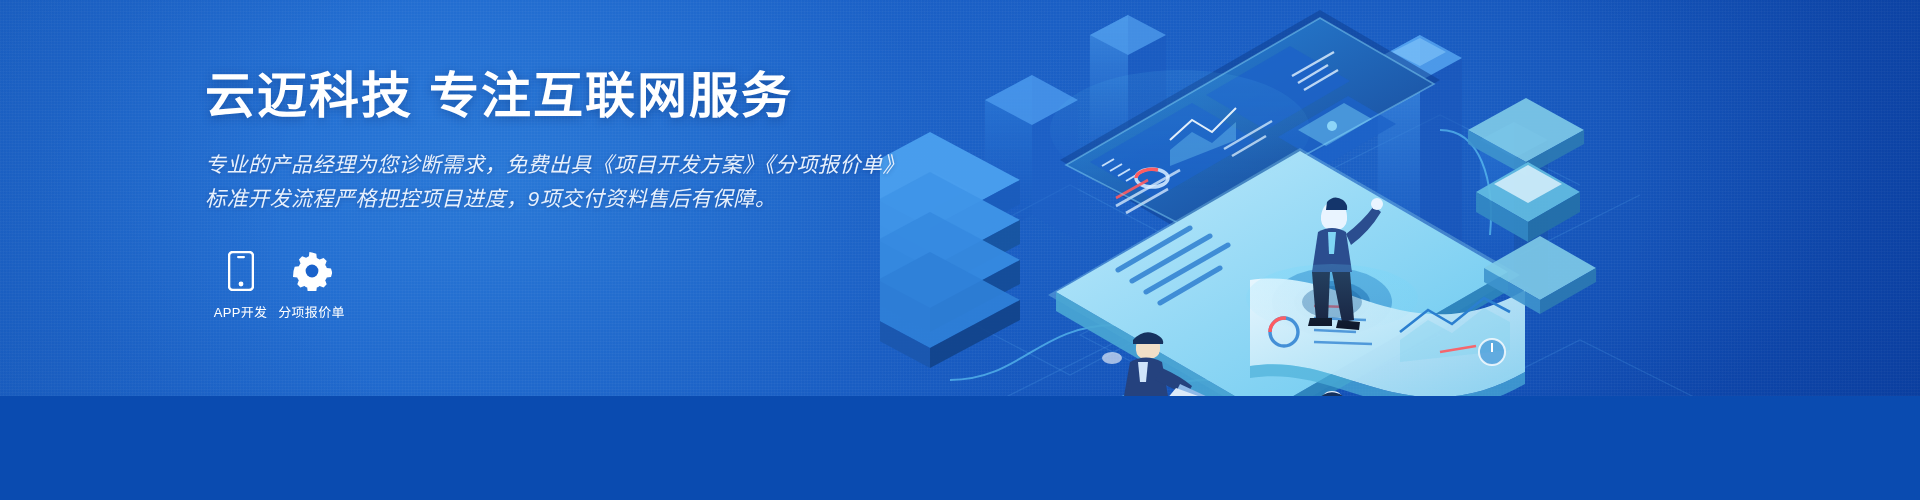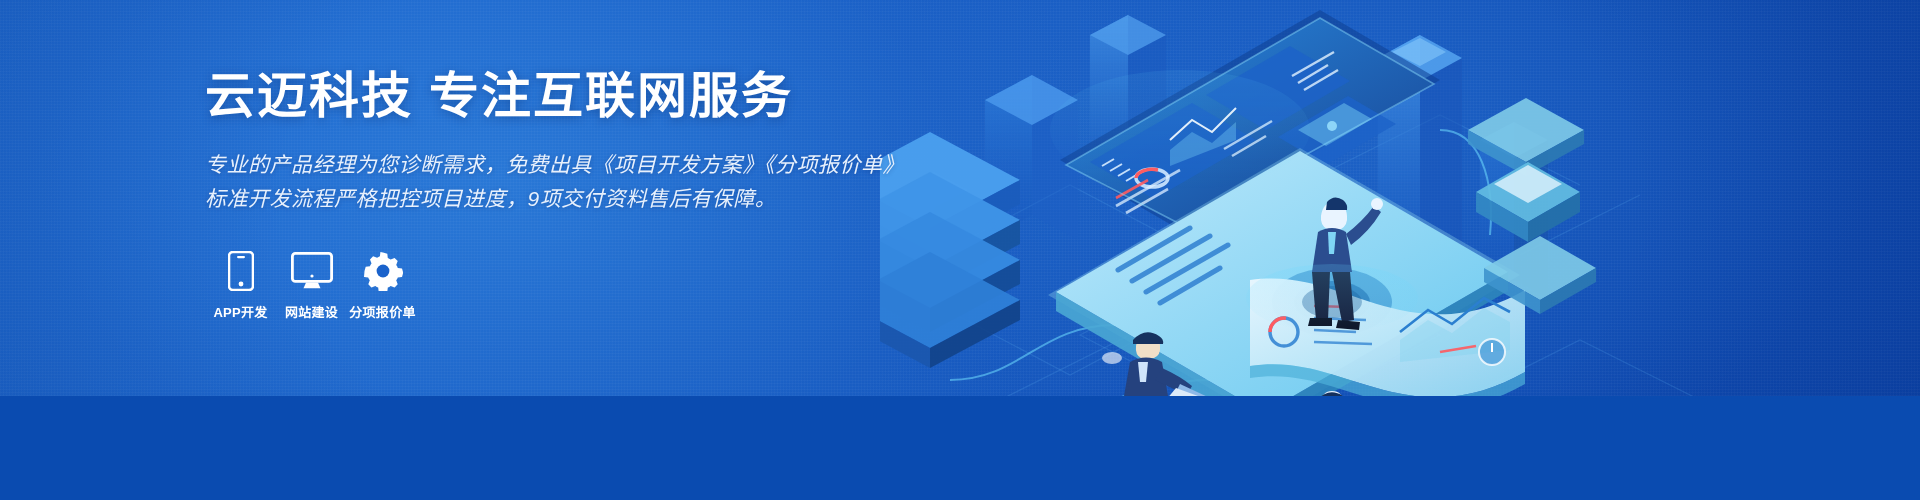--- a/index.html
+++ b/index.html
@@ -49,21 +49,20 @@
     margin:0;
     white-space:nowrap;
     text-shadow:0 1px 4px rgba(3,33,95,0.30);
     font-style:italic;
   }
   .services{
     display:flex;
     align-items:flex-start;
     margin-top:34px;
     gap:0;
-    font-weight:bold;
   }
   .svc{
     width:71px;
     display:flex;
     flex-direction:column;
     align-items:center;
     cursor:pointer;
   }
   .svc-ico{
     height:42px;
@@ -385,30 +384,20 @@
             <rect x="1" y="1" width="24" height="38" rx="4" fill="none" stroke="#ffffff" stroke-width="2.6"></rect>
             <rect x="9" y="5" width="8" height="2.2" rx="1.1" fill="#ffffff"></rect>
             <circle cx="13" cy="33" r="2.4" fill="#ffffff"></circle>
           </svg>
         </span>
         <span class="svc-lb">APP开发</span>
       </div>
 
 
 
-      <div class="svc">
-        <span class="svc-ico">
-          <svg width="42" height="38" viewBox="0 0 42 38">
-            <rect x="1.4" y="1.4" width="39.2" height="28" rx="3" fill="none" stroke="#ffffff" stroke-width="2.8"></rect>
-            <circle cx="21" cy="24" r="1.6" fill="#ffffff"></circle>
-            <path d="M15 30.5 L27 30.5 L29.5 36.2 L12.5 36.2 Z" fill="#ffffff"></path>
-          </svg>
-        </span>
-        <span class="svc-lb">网站建设</span>
-      </div>
 
       <div class="svc">
         <span class="svc-ico">
           <svg width="40" height="40" viewBox="0 0 40 40">
             <path d="M20 1.5 l4.3 1.2 l.5 4.2 c1 .4 1.9 .9 2.8 1.6 l4 -1.5 l3.1 3.1 l-1.5 4 c.7 .9 1.2 1.8 1.6 2.8 l4.2 .5 l1.2 4.3 l-1.2 4.3 l-4.2 .5 c-.4 1 -.9 1.9 -1.6 2.8 l1.5 4 l-3.1 3.1 l-4 -1.5 c-.9 .7 -1.8 1.2 -2.8 1.6 l-.5 4.2 l-4.3 1.2 l-4.3 -1.2 l-.5 -4.2 c-1 -.4 -1.9 -.9 -2.8 -1.6 l-4 1.5 l-3.1 -3.1 l1.5 -4 c-.7 -.9 -1.2 -1.8 -1.6 -2.8 l-4.2 -.5 L1.5 20 l1.2 -4.3 l4.2 -.5 c.4 -1 .9 -1.9 1.6 -2.8 l-1.5 -4 l3.1 -3.1 l4 1.5 c.9 -.7 1.8 -1.2 2.8 -1.6 l.5 -4.2 Z" fill="#ffffff"></path>
             <circle cx="20" cy="20" r="6.4" fill="#1a62cb"></circle>
           </svg>
         </span>
         <span class="svc-lb">分项报价单</span>
       </div>

